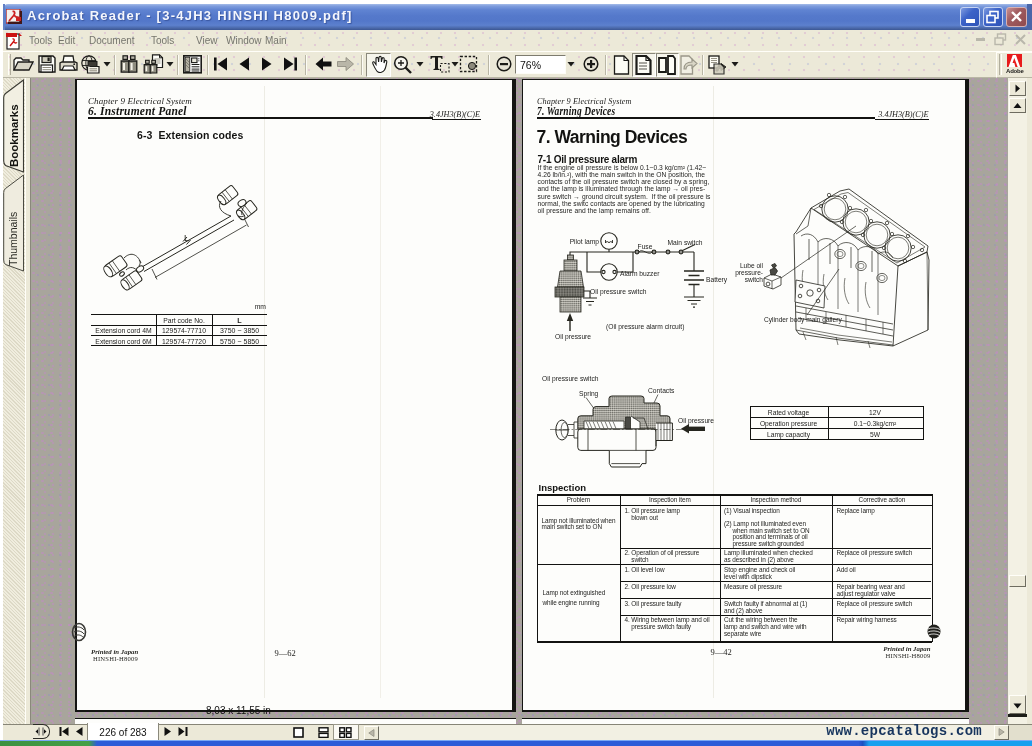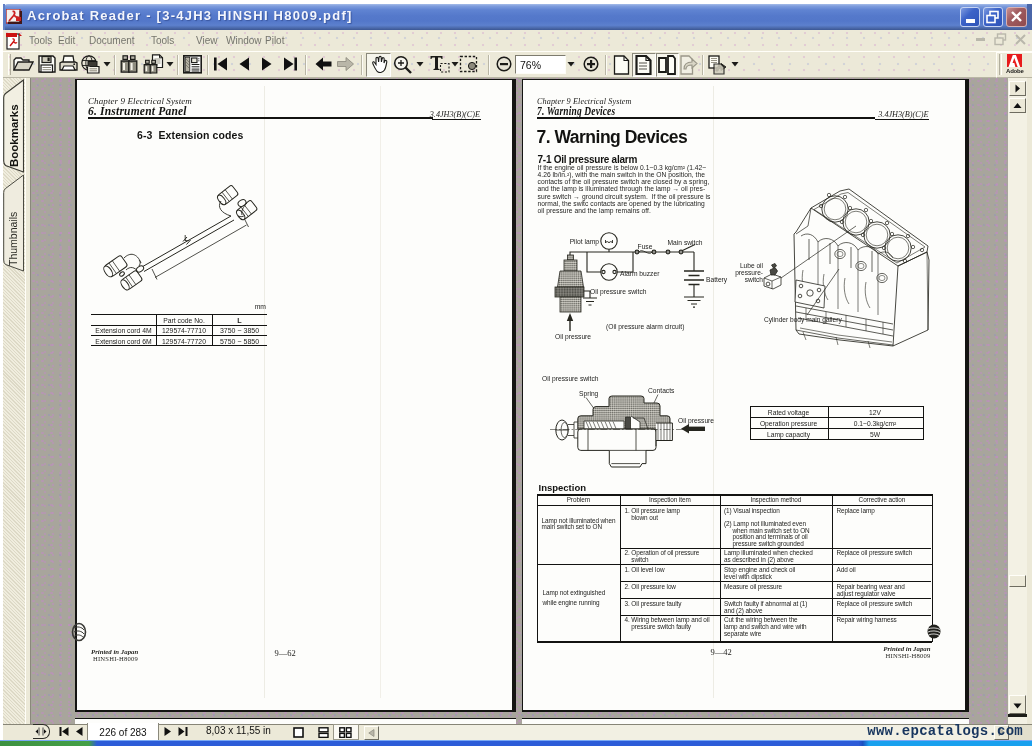--- a/index.html
+++ b/index.html
@@ -40,21 +40,21 @@
  <rect x="1" y="1" width="11" height="4" fill="#cc1111"></rect>
  <path d="M5 14 L9 9 M7.5 7 C9 6.5 10 8 8.6 9.6 C10 11.5 11.5 11 12 10.4" stroke="#cc1111" stroke-width="1.4" fill="none"></path>
  <path d="M14 1 L17 4 L14 4 Z" fill="#cc1111"></path>
 </svg>
 <div class="a" style="top:35px;left:29px;font-size:10px;color:#75756d;">Tools</div>
 <div class="a" style="top:35px;left:58px;font-size:10px;color:#75756d;">Edit</div>
 <div class="a" style="top:35px;left:89px;font-size:10px;color:#75756d;">Document</div>
 <div class="a" style="top:35px;left:151px;font-size:10px;color:#75756d;">Tools</div>
 <div class="a" style="top:35px;left:180px;font-size:10px;color:#75756d;margin-left:16px;">View</div>
 <div class="a" style="top:35px;left:226px;font-size:10px;color:#75756d;">Window</div>
-<div class="a" style="top:35px;left:265px;font-size:10px;color:#75756d;">Pilot</div>
+<div class="a" style="top:35px;left:265px;font-size:10px;color:#75756d;">Main</div>
 
 <div class="a" style="left:976px;top:38px;width:9px;height:3px;background:#b9b7ab;"></div>
 <svg class="a" style="left:994px;top:33px" width="13" height="13" viewBox="0 0 13 13">
  <rect x="3.5" y="1" width="8" height="6" fill="none" stroke="#b9b7ab" stroke-width="1.4"></rect>
  <rect x="1" y="5" width="8" height="6.5" fill="#ece9d8" stroke="#b9b7ab" stroke-width="1.4"></rect>
 </svg>
 <svg class="a" style="left:1014px;top:33px" width="13" height="13" viewBox="0 0 13 13">
  <path d="M2 2 L11 11 M11 2 L2 11" stroke="#b9b7ab" stroke-width="2"></path>
 </svg>
 
@@ -613,21 +613,21 @@
 <div class="a" style="left:87px;top:722.6px;width:72px;height:17.4px;background:#fff;border-left:1px solid #8a887b;border-right:1px solid #8a887b;"></div>
 <div class="a" style="left:87px;top:726.5px;width:72px;text-align:center;font-size:10px;color:#111;">226 of 283</div>
 
 <svg class="a" style="left:164px;top:727px" width="7" height="9" viewBox="0 0 7 9">
     <path d="M0.5 0 L0.5 9 L7 4.5 Z" fill="#111"></path>
   </svg>
 <svg class="a" style="left:178px;top:727px" width="10" height="9" viewBox="0 0 10 9">
     <path d="M0.5 0 L0.5 9 L6.5 4.5 Z" fill="#111"></path>
     <rect x="7.5" y="0" width="2" height="9" fill="#111"></rect>
   </svg>
-<div class="a" style="left:206px;top:725px;font-size:10px;color:#111;">8,03 x 11,55 in</div>
+<div class="a" style="left:206px;top:705px;font-size:10px;color:#111;">8,03 x 11,55 in</div>
 
 <svg class="a" style="left:293px;top:726.5px" width="11" height="11" viewBox="0 0 11 11">
     <rect x="1" y="1" width="9" height="9" fill="#fff" stroke="#111" stroke-width="1.6"></rect>
   </svg>
 <svg class="a" style="left:318px;top:726.5px" width="11" height="11" viewBox="0 0 11 11">
     <rect x="1" y="0.8" width="9" height="4" fill="#fff" stroke="#111" stroke-width="1.4"></rect>
     <rect x="1" y="6.4" width="9" height="4" fill="#fff" stroke="#111" stroke-width="1.4"></rect>
   </svg>
 <div class="a" style="left:333px;top:723.6px;width:26px;height:16.4px;background:#fbfaf4;border:1px solid #9a9889;"></div>
 <svg class="a" style="left:339px;top:726.5px" width="13" height="11" viewBox="0 0 13 11">
@@ -639,15 +639,15 @@
 
 <div class="a" style="left:364px;top:725.6px;width:15px;height:14.4px;background:#ece9d8;border-top:1.5px solid #fffef8;border-left:1.5px solid #fffef8;border-right:1.5px solid #6e6c60;border-bottom:1.5px solid #6e6c60;"></div>
 <svg class="a" style="left:368px;top:729px" width="7" height="8" viewBox="0 0 7 8">
     <path d="M6 0.5 L6 7.5 L0.8 4 Z" fill="#b9b6a8" stroke="#8a887c" stroke-width="0.7"></path>
   </svg>
 <div class="a" style="left:994px;top:724.6px;width:15px;height:15.4px;background:#ece9d8;border-top:1.5px solid #fffef8;border-left:1.5px solid #fffef8;border-right:1.5px solid #6e6c60;border-bottom:1.5px solid #6e6c60;"></div>
 <svg class="a" style="left:998px;top:728px" width="7" height="8" viewBox="0 0 7 8">
     <path d="M1 0.5 L1 7.5 L6.2 4 Z" fill="#b9b6a8" stroke="#8a887c" stroke-width="0.7"></path>
   </svg>
 <div class="a" style="left:1009px;top:724.6px;width:23px;height:15.4px;background:#e2dfcd;"></div>
-<div class="a" style="left:982px;top:725px;font-size:14px;line-height:13px;font-weight:bold;letter-spacing:0.25px;font-family:'Liberation Mono',monospace;color:#17355e;transform:translateX(-100%);white-space:nowrap;margin-left:41px;">www.epcatalogs.com</div>
+<div class="a" style="left:982px;top:725px;font-size:14px;line-height:13px;font-weight:bold;letter-spacing:0.25px;font-family:'Liberation Mono',monospace;color:#17355e;transform:translateX(-100%);white-space:nowrap;">www.epcatalogs.com</div>
 
 <div class="a" style="left:0;top:740px;width:1032px;height:6px;background:linear-gradient(90deg,#3d9140 0%,#44a046 8.6%,#2c5cd8 9.4%,#2c5cd8 83.2%,#1b50c0 83.6%,#18a0ee 84.2%,#18a0ee 100%);border-top:1px solid #79a8f5;"></div>
 
 </body></html>

